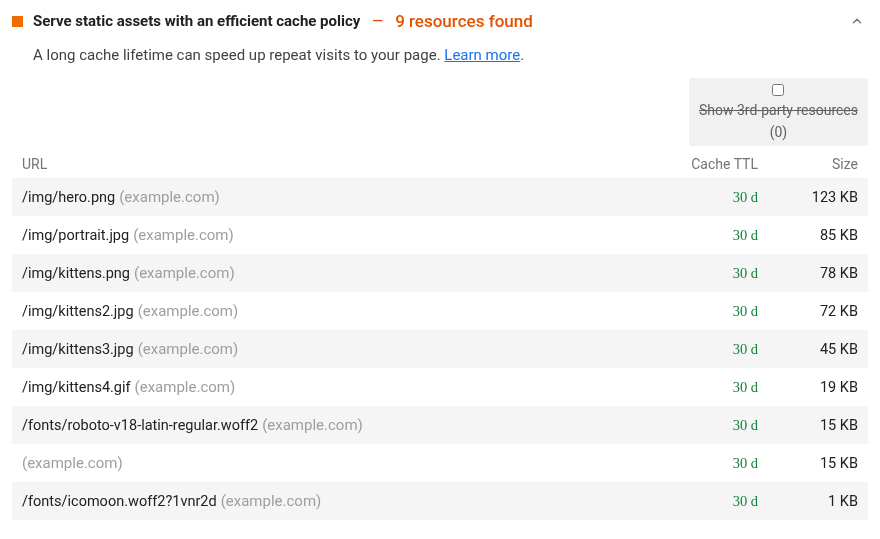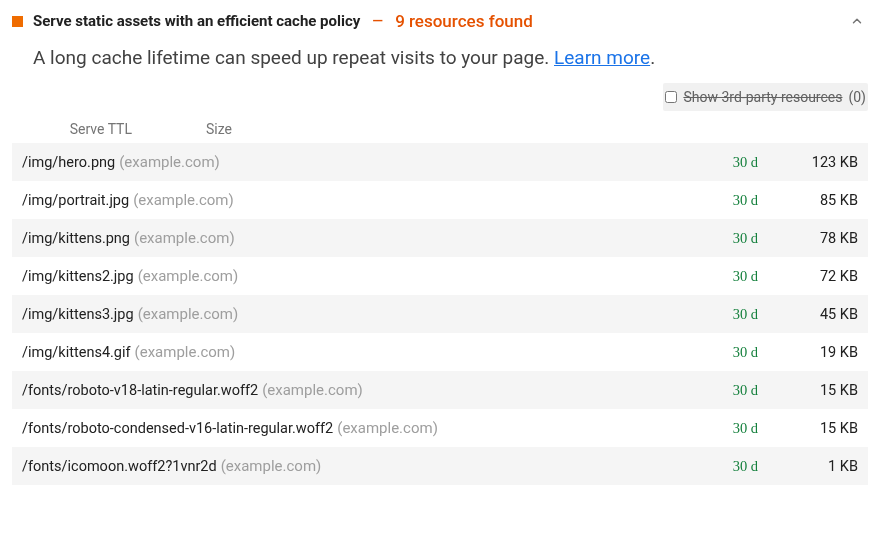--- a/index.html
+++ b/index.html
@@ -43,41 +43,42 @@
     .spacer { flex: 1; }
     .chevron {
       color: #757575;
       cursor: pointer;
       padding: 4px;
     }
     .chevron svg { display: block; }
     .description {
       margin-left: 21px;
       color: #424242;
-      font-size: 19px;
+      font-size: 15px;
       margin-bottom: 14px;
     }
     .description a {
       color: #1a73e8;
       text-decoration: underline;
     }
     .toggle-row {
       display: flex;
       justify-content: flex-end;
       margin-bottom: 4px;
     }
     .toggle-box {
       background: #f1f1f1;
       border-radius: 2px;
-      padding: 6px 2px;
+      padding: 6px 10px;
       display: flex;
       align-items: center;
       gap: 6px;
       color: #616161;
       font-size: 14px;
+      flex-direction: column;
     }
     .toggle-box input[type="checkbox"] {
       width: 12px;
       height: 12px;
     }
     .toggle-label {
       text-decoration: line-through;
       color: #616161;
     }
     .toggle-count {
@@ -134,21 +135,22 @@
   <div class="toggle-row">
     <label class="toggle-box">
       <input type="checkbox" style="">
       <span class="toggle-label">Show 3rd-party resources</span>
       <span class="toggle-count">(0)</span>
     </label>
   </div>
 
   <div class="table">
     <div class="thead">
-      <div class="col-ttl">Serve TTL</div>
+      <div class="col-url">URL</div>
+      <div class="col-ttl">Cache TTL</div>
       <div class="col-size">Size</div>
     </div>
     <div id="tbody">
         <div class="trow odd">
           <div class="cell-url">
             <span class="url-path">/img/hero.png</span>
             <span class="url-domain">(example.com)</span>
           </div>
           <div class="cell-ttl">30 d</div>
           <div class="cell-size">123 KB</div>
@@ -196,21 +198,20 @@
         <div class="trow odd">
           <div class="cell-url">
             <span class="url-path">/fonts/roboto-v18-latin-regular.woff2</span>
             <span class="url-domain">(example.com)</span>
           </div>
           <div class="cell-ttl">30 d</div>
           <div class="cell-size">15 KB</div>
         </div>
         <div class="trow even">
           <div class="cell-url">
-            <span class="url-path">/fonts/roboto-condensed-v16-latin-regular.woff2</span>
             <span class="url-domain">(example.com)</span>
           </div>
           <div class="cell-ttl">30 d</div>
           <div class="cell-size">15 KB</div>
         </div>
         <div class="trow odd">
           <div class="cell-url">
             <span class="url-path">/fonts/icomoon.woff2?1vnr2d</span>
             <span class="url-domain">(example.com)</span>
           </div>

